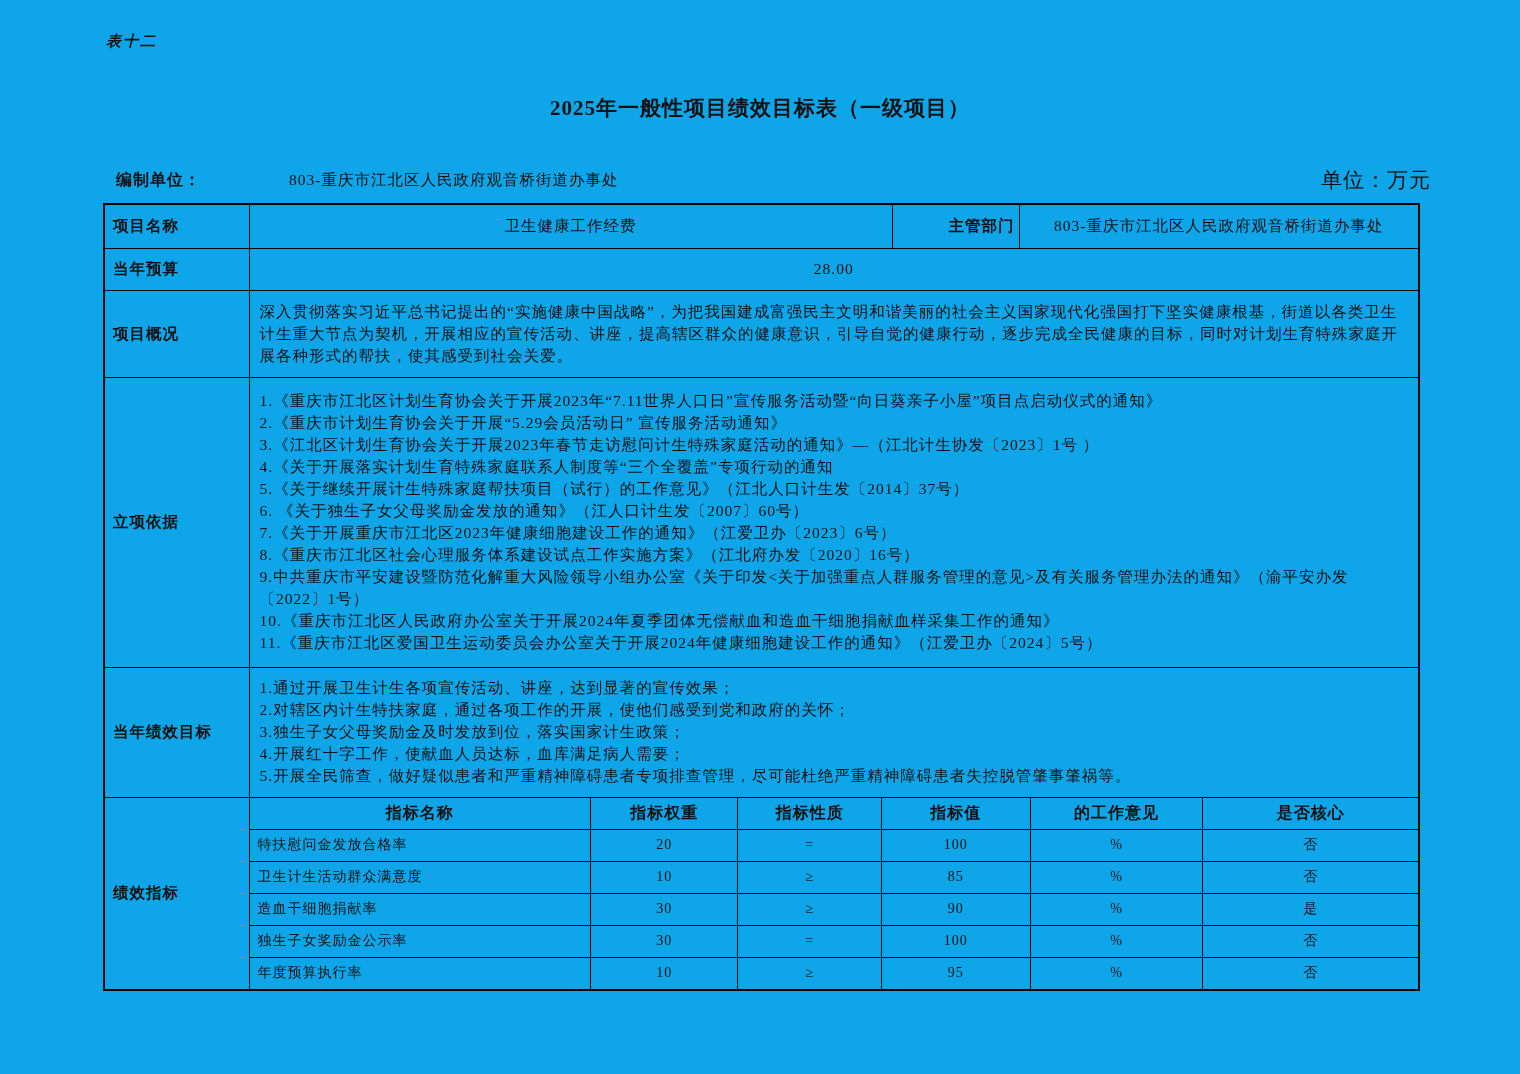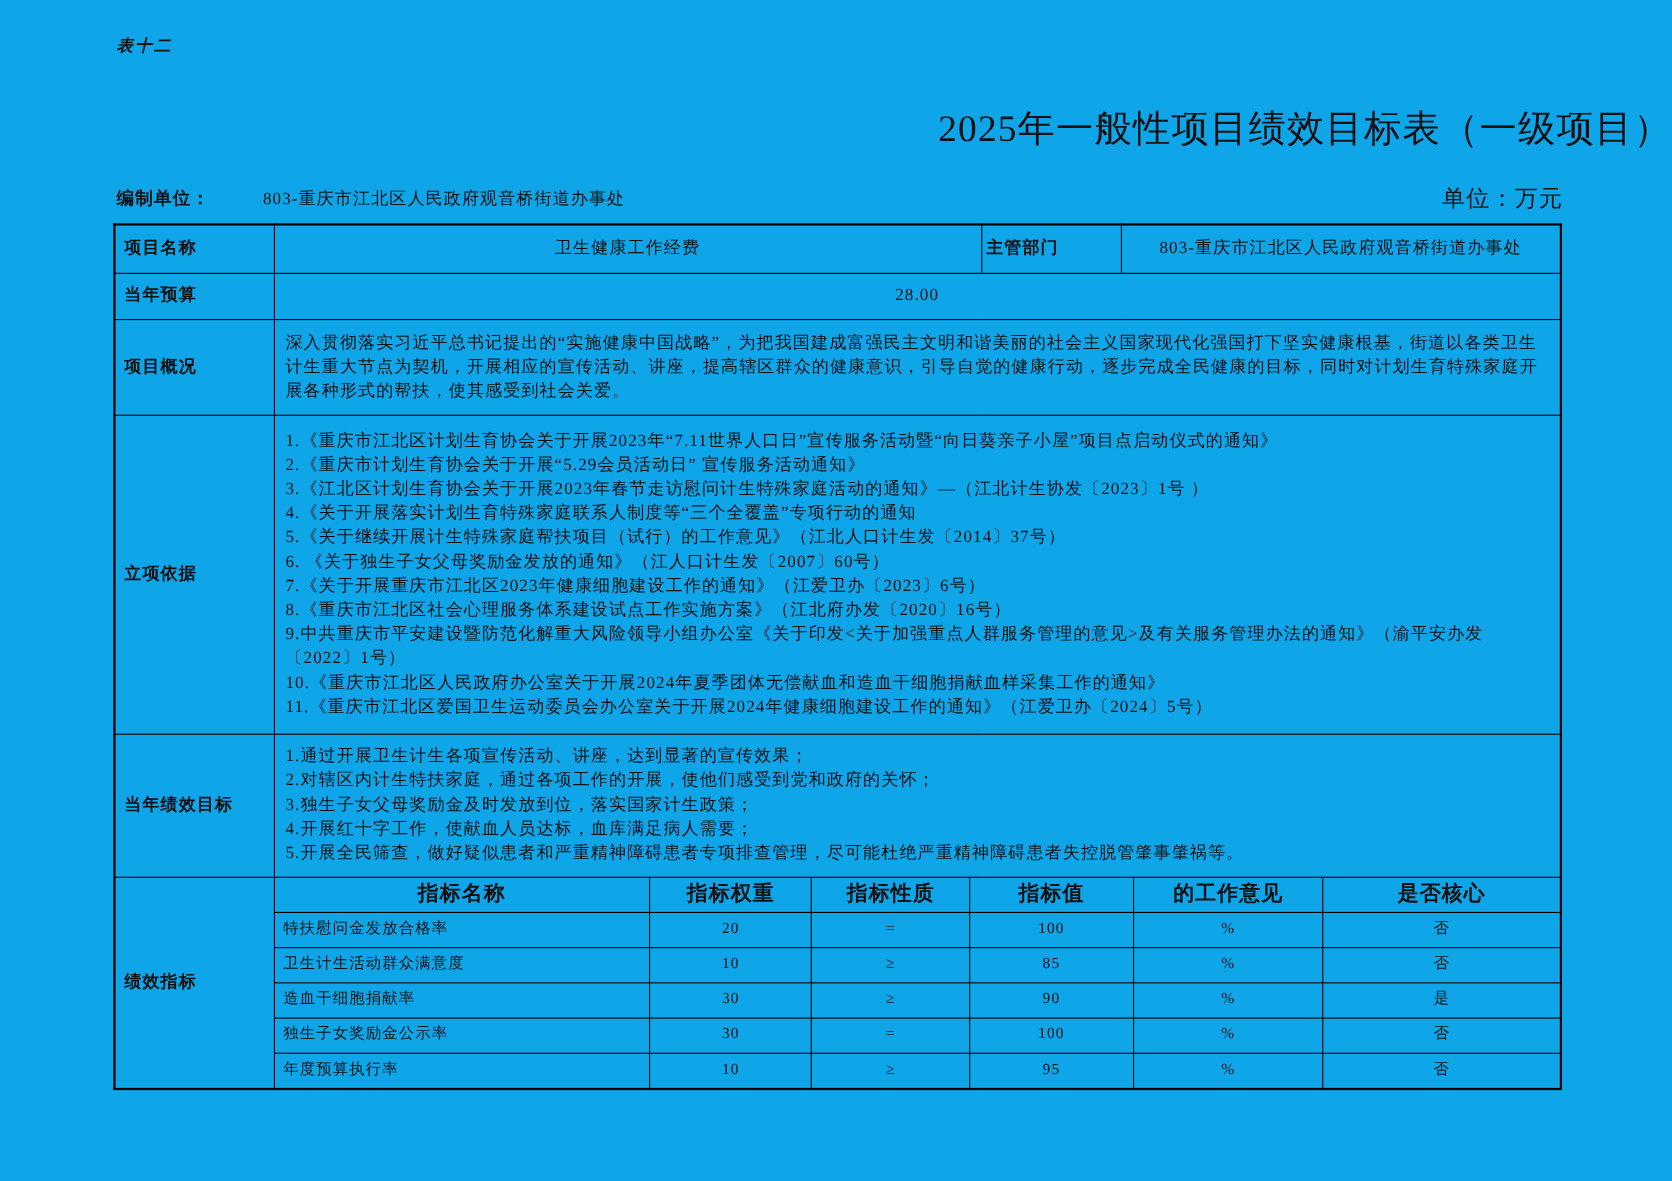--- a/index.html
+++ b/index.html
@@ -7,26 +7,26 @@
     width:1520px;height:1074px;background:#ffffff;position:relative;
     font-family:"Liberation Serif","DejaVu Serif",serif;color:#111;
     -webkit-font-smoothing:antialiased;
   }
   .sheet{position:absolute;inset:0;background:#0ea5e9;}
   .form-tag{
     position:absolute;left:106px;top:32px;font-size:15px;font-style:italic;
     font-weight:bold;letter-spacing:2px;
   }
   .doc-title{
-    position:absolute;left:0;top:94px;width:100%;text-align:right;
-    font-size:34px;font-weight:normal;letter-spacing:1px;
+    position:absolute;left:0;top:94px;width:100%;text-align:center;
+    font-size:21px;font-weight:bold;letter-spacing:1px;
   }
   .meta-row{
-    position:absolute;left:106px;top:168px;width:1315px;height:24px;
-    display:flex;align-items:center;font-size:16px;
+    position:absolute;left:116px;top:168px;width:1315px;height:24px;
+    display:flex;align-items:center;font-size:16px;gap:40px;
   }
   .meta-label{font-weight:bold;letter-spacing:1px;}
   .meta-value{margin-left:48px;letter-spacing:1px;font-size:15.5px;}
   .meta-unit{margin-left:auto;font-size:21px;letter-spacing:1px;}
 
   table.main{
     position:absolute;left:103px;top:203px;width:1315px;
     border-collapse:collapse;table-layout:fixed;
     border:2.5px solid #000;
   }
@@ -42,21 +42,21 @@
   .line{white-space:normal;}
 
   td.subwrap{padding:0;}
   table.sub{
     width:100%;border-collapse:collapse;table-layout:fixed;height:100%;
   }
   table.sub td, table.sub th{
     border:1.5px solid #000;font-size:14px;letter-spacing:1px;
     height:29px;text-align:center;vertical-align:middle;font-weight:normal;
   }
-  table.sub th{font-weight:bold;font-size:19px;}
+  table.sub th{font-weight:bold;font-size:16px;}
   table.sub td:first-child, table.sub th:first-child{border-left:none;}
   table.sub td:last-child,  table.sub th:last-child{border-right:none;}
   table.sub tr:first-child th{border-top:none;}
   table.sub tr:last-child td{border-bottom:none;}
   table.sub td.name{text-align:left;padding-left:8px;}
 
   .h-r1{height:44px;}
   .h-r2{height:42px;}
   .h-r3{height:87px;}
   .h-r4{height:290px;}
@@ -81,21 +81,21 @@
     <colgroup>
       <col style="width:145px">
         <col style="width:643px">
         <col style="width:127px">
         <col style="width:400px">
     </colgroup>
     <tbody>
       <tr class="h-r1">
         <td class="rowlabel">项目名称</td>
         <td class="center">卫生健康工作经费</td>
-        <td class="rowlabel center" style="text-align:left;padding:4px;">主管部门</td>
+        <td class="rowlabel center" style="text-align:right;padding:4px;">主管部门</td>
         <td class="center">803-重庆市江北区人民政府观音桥街道办事处</td>
       </tr>
       <tr class="h-r2">
         <td class="rowlabel">当年预算</td>
         <td class="center" colspan="3">28.00</td>
       </tr>
       <tr class="h-r3">
         <td class="rowlabel">项目概况</td>
         <td class="textblock" colspan="3">深入贯彻落实习近平总书记提出的“实施健康中国战略”，为把我国建成富强民主文明和谐美丽的社会主义国家现代化强国打下坚实健康根基，街道以各类卫生计生重大节点为契机，开展相应的宣传活动、讲座，提高辖区群众的健康意识，引导自觉的健康行动，逐步完成全民健康的目标，同时对计划生育特殊家庭开展各种形式的帮扶，使其感受到社会关爱。</td>
       </tr>

